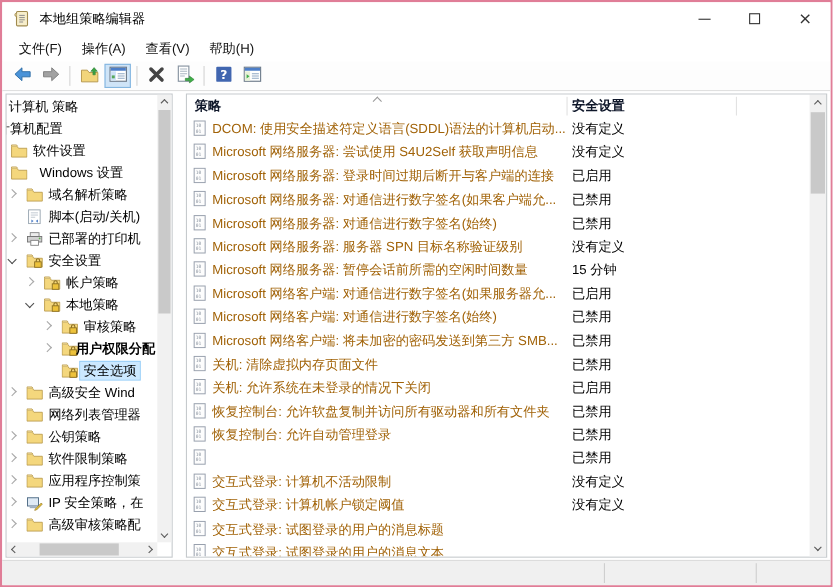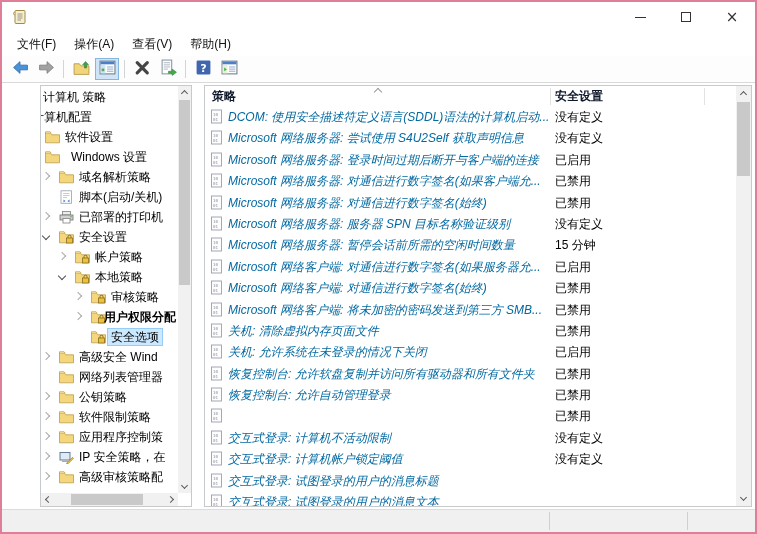--- a/index.html
+++ b/index.html
@@ -34,21 +34,21 @@
   
   .toolbar{height:27px;display:flex;align-items:center;padding-left:5px;border-bottom:1px solid #d9d9d9;background:#fdfdfd;flex:0 0 auto;}
   .tb-btn{width:24px;height:22px;display:flex;align-items:center;justify-content:center;margin:0 1px;border:1px solid transparent;}
   .tb-btn.active{background:#cfe4f7;border-color:#84b6e0;}
   .tb-sep{width:1px;height:18px;background:#d4d4d4;margin:0 4px;}
   .tb-btn svg{width:17px;height:17px;}
   
   .main{flex:1 1 auto;display:flex;padding:2px 3px;gap:0;background:#fff;min-height:0;}
   .tree-panel{
     width:152px;flex:0 0 auto;border:1px solid #c6cacd;background:#fff;
-    position:relative;overflow:hidden;margin-left:35px;
+    position:relative;overflow:hidden;
   }
   .splitter{width:12px;flex:0 0 auto;background:#fff;}
   .list-panel{
     flex:1 1 auto;border:1px solid #c6cacd;background:#fff;
     position:relative;overflow:hidden;
   }
   
   .tree-rows{position:absolute;left:0;top:1px;right:13px;bottom:13px;overflow:hidden;}
   .tree-row{height:20px;position:relative;white-space:nowrap;display:flex;align-items:center;}
   .tree-chev{position:absolute;top:6px;width:6px;height:6px;border-style:solid;border-color:#a9a9a9;border-width:0 1px 1px 0;}
@@ -72,40 +72,41 @@
   
   .list-header{position:absolute;left:0;top:0;right:15px;height:20px;background:#fff;}
   .col-h{position:absolute;top:0;height:20px;line-height:20px;color:#0f172a;font-weight:bold;}
   .col-h.policy{left:7px;}
   .col-h.setting{left:350px;}
   .col-div{position:absolute;top:2px;height:17px;width:1px;background:#e2e2e2;}
   .sort-chev{position:absolute;left:170px;top:3px;width:6px;height:6px;border-style:solid;border-color:#9a9a9a;border-width:1px 1px 0 0;transform:rotate(-45deg);}
   .list-rows{position:absolute;left:0;top:20px;right:15px;bottom:0;overflow:hidden;}
   .list-row{height:21.4px;position:relative;white-space:nowrap;}
   .list-row .p-icon{position:absolute;left:4px;top:3px;width:14px;height:15px;}
-  .list-row .p-name{position:absolute;left:23px;top:3px;color:#0369a1;font-style:italic;}
+  .list-row .p-name{position:absolute;left:23px;top:3px;color:#a16207;}
   .list-row .p-val{position:absolute;left:350px;top:3px;color:#000;}
   .list-vscroll{position:absolute;top:0;right:0;bottom:0;width:15px;background:#f1f1f1;}
   .list-vscroll .arrow{position:absolute;left:0;width:15px;height:15px;display:flex;align-items:center;justify-content:center;}
   .list-vscroll .thumb{position:absolute;left:1px;right:1px;background:#c9c9c9;}
   
   .statusbar{height:23px;flex:0 0 auto;background:var(--status-bg);border-top:1px solid #dcdcdc;position:relative;}
   .status-div{position:absolute;top:2px;bottom:2px;width:1px;background:#cfcfcf;}
 </style>
 </head>
 <body>
 
 <div class="window">
 
   <div class="titlebar">
     <svg class="title-icon" viewBox="0 0 16 16">
       <rect x="3" y="1.5" width="10" height="13" rx="1" fill="#f7eecb" stroke="#a08a4e"></rect>
       <path d="M3 3 q-1.5 0 -1.5 1.5 q0 1.5 1.5 1.5" fill="#e8d9a0" stroke="#a08a4e" stroke-width="0.8"></path>
       <path d="M5.5 5 h5 M5.5 7 h5 M5.5 9 h5 M5.5 11 h3.5" stroke="#8c8c8c" stroke-width="0.9"></path>
     </svg>
+    <span class="title-text">本地组策略编辑器</span>
     <span class="title-spacer"></span>
     <div class="win-btn">
         <span class="glyph-min"></span>
       </div>
     <div class="win-btn">
         <span class="glyph-max"></span>
       </div>
     <div class="win-btn">
         <span class="glyph-close">×</span>
       </div>

